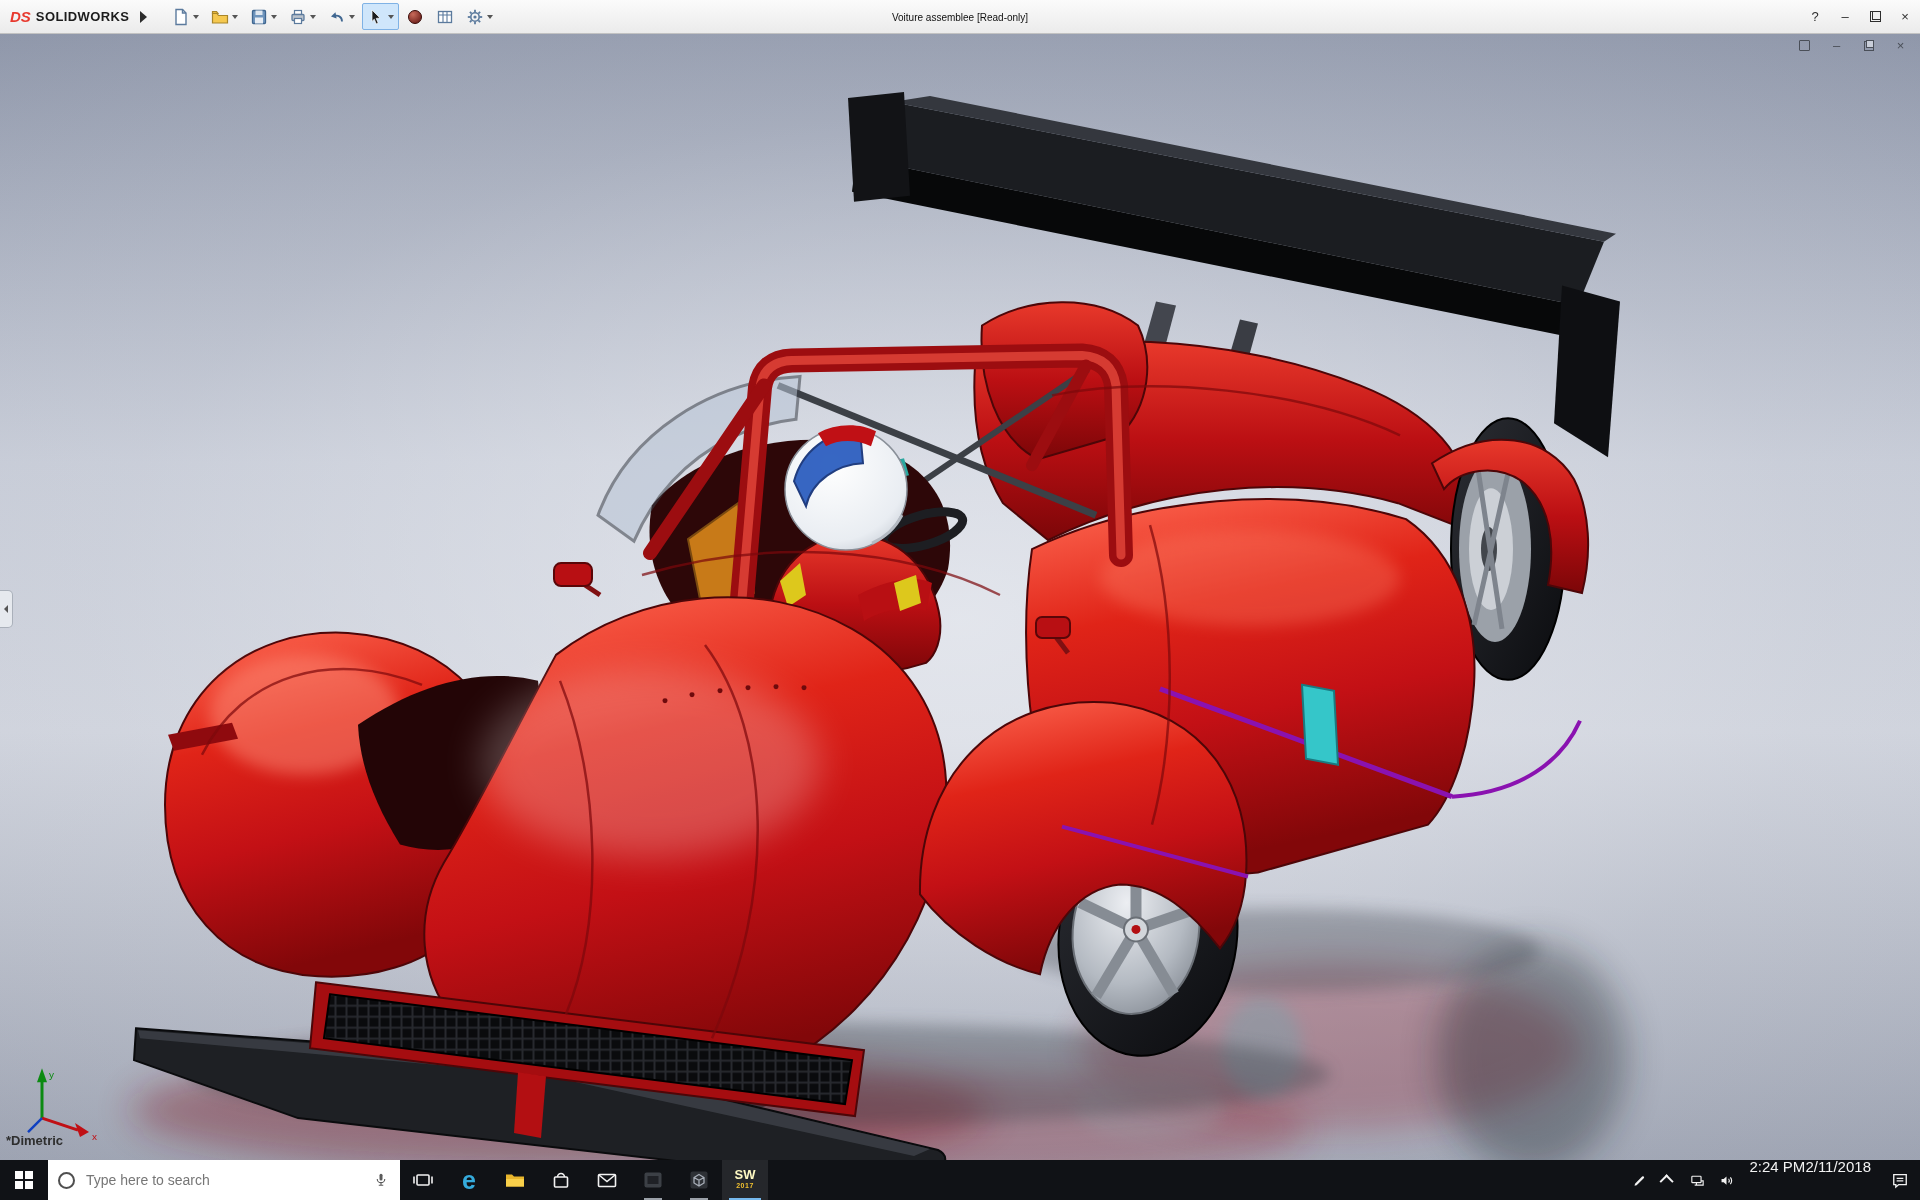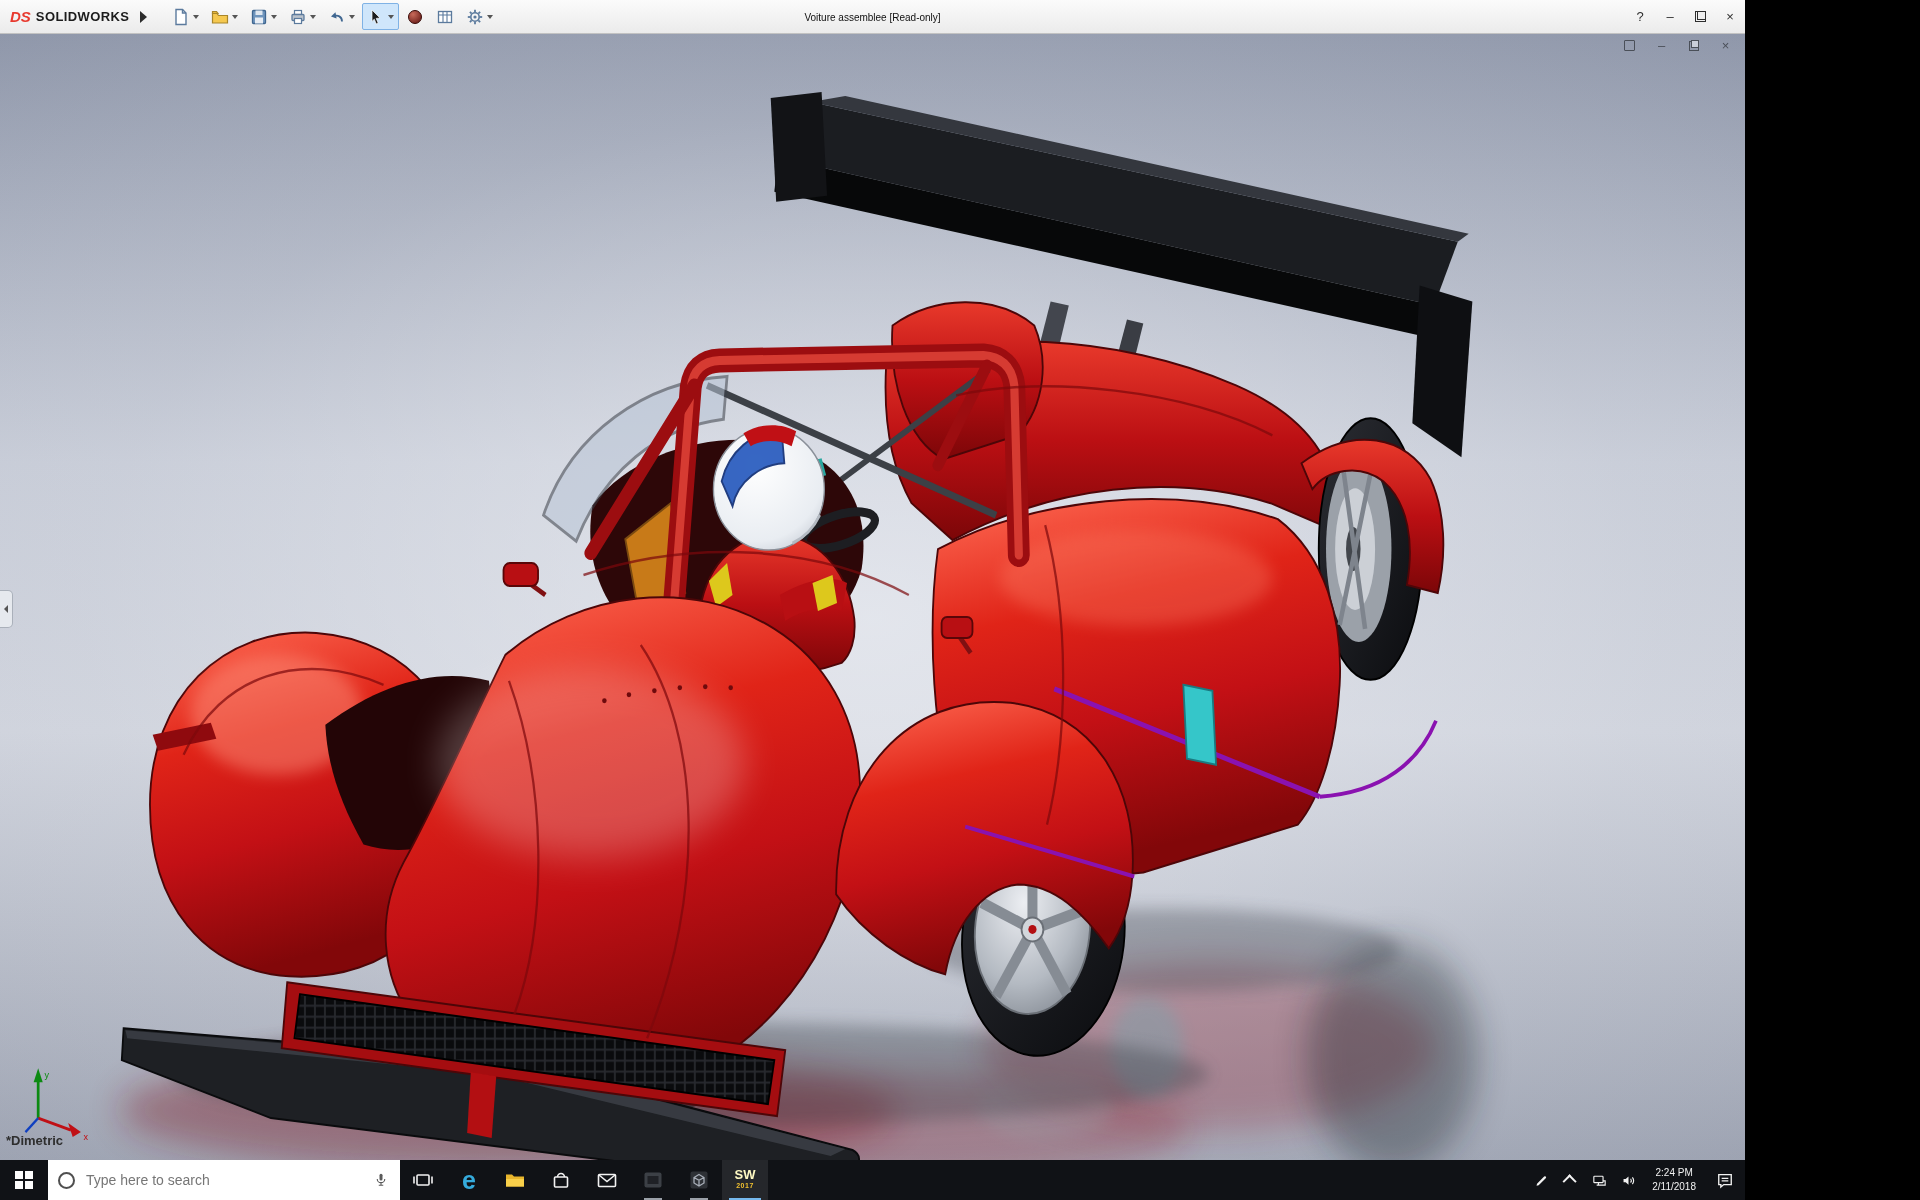--- a/index.html
+++ b/index.html
@@ -1,17 +1,17 @@
 <!DOCTYPE html>
 <html><head>
 <meta charset="utf-8">
 <style>
   html,body{margin:0;padding:0;}
   body{width:1920px;height:1200px;overflow:hidden;font-family:"Liberation Sans",sans-serif;background:#000;}
-  .app{display:flex;flex-direction:column;width:1745px;height:1200px;}
+  .app{display:flex;flex-direction:column;width:1920px;height:1200px;}
 
   
   .titlebar{height:33px;flex:0 0 auto;background:linear-gradient(#fbfbfb,#ebebeb);border-bottom:1px solid #c2c2c2;display:flex;align-items:center;position:relative;}
   .brand{display:flex;align-items:center;gap:5px;padding:0 6px 0 10px;height:100%;}
   .brand-ds{color:#e8392e;font-weight:bold;font-style:italic;font-size:15px;}
   .brand-name{font-weight:bold;font-size:13px;color:#1c1c1c;letter-spacing:.4px;}
   .flyout-arrow{width:0;height:0;border-left:7px solid #2b2b2b;border-top:6px solid transparent;border-bottom:6px solid transparent;margin-left:6px;cursor:pointer;}
   .toolbar{display:flex;align-items:center;gap:2px;margin-left:14px;}
   .tb{display:flex;align-items:center;gap:2px;height:27px;padding:0 4px;background:transparent;border:1px solid transparent;border-radius:2px;cursor:pointer;}
   .tb.sel{background:#cfe6fb;border-color:#7fb2e5;}
@@ -50,21 +50,21 @@
   .tbtn.on::after{content:"";position:absolute;bottom:0;left:7px;right:7px;height:2px;background:#76b9ed;}
   .tbtn.open::after{content:"";position:absolute;bottom:0;left:14px;right:14px;height:2px;background:#9aa0a8;}
   .edge-e{font-size:25px;font-weight:bold;color:#35abdc;line-height:24px;}
   .swicon{display:flex;flex-direction:column;align-items:center;line-height:11px;}
   .sw-t{color:#fef9c3;font-weight:bold;font-size:13px;}
   .sw-y{color:#f0c030;font-size:7px;font-weight:bold;letter-spacing:.5px;}
   .tray{margin-left:auto;display:flex;align-items:stretch;}
   .trbtn{width:29px;display:flex;align-items:center;justify-content:center;cursor:pointer;}
   .trbtn svg{width:17px;height:17px;display:block;}
   .chev{width:8px;height:8px;border-left:2px solid #f2f2f2;border-top:2px solid #f2f2f2;transform:rotate(45deg) translateY(2px);}
-  .clock{display:flex;flex-direction:column;align-items:center;justify-content:center;font-size:10px;line-height:14px;padding:0 9px;cursor:pointer;}
+  .clock{display:flex;flex-direction:row;align-items:flex-start;justify-content:center;font-size:15px;line-height:14px;padding:0 9px;cursor:pointer;}
   .action{width:40px;display:flex;align-items:center;justify-content:center;cursor:pointer;}
 </style>
 </head>
 <body>
 
 <div class="app">
 
   <header class="titlebar">
     <div class="brand">
       <span class="brand-ds">DS</span>

